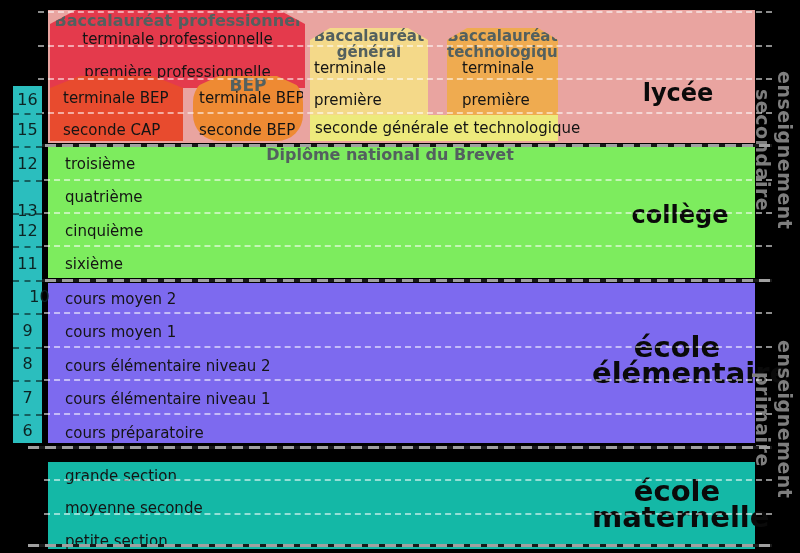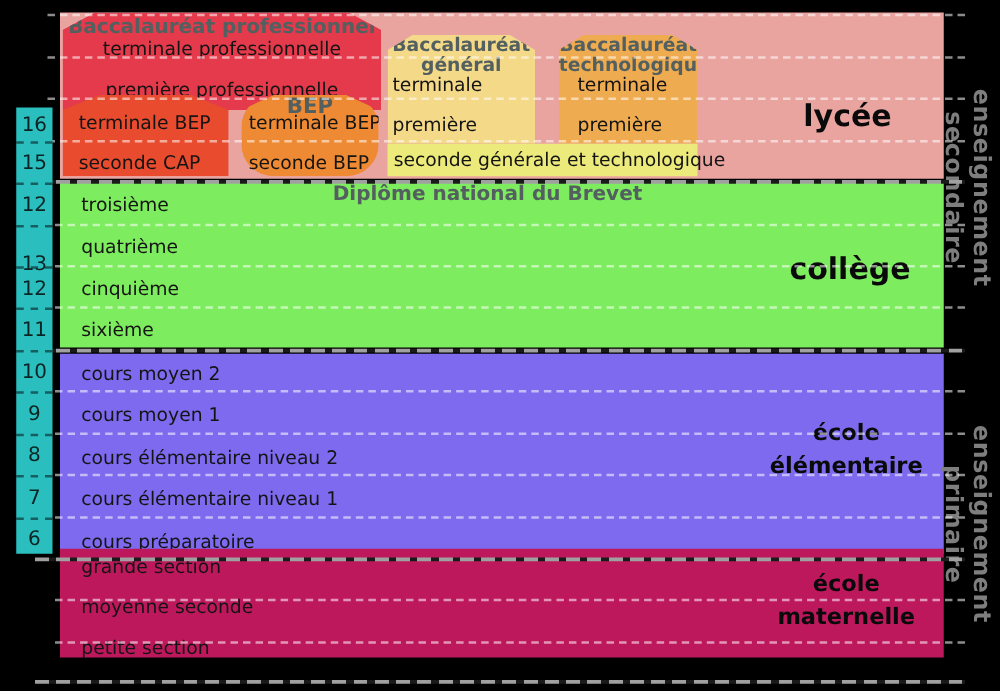--- a/index.html
+++ b/index.html
@@ -3,21 +3,21 @@
 <meta charset="utf-8">
 <style>
   html,body{margin:0;padding:0;background:#000;}
   #root{position:relative;width:800px;height:553px;background:#000;
         font-family:"DejaVu Sans","Liberation Sans",sans-serif;overflow:hidden;}
 
   .blk{position:absolute;}
   .lycee{left:48px;top:10px;width:707px;height:133px;background:#e9a4a0;}
   .college{left:48px;top:146px;width:707px;height:132px;background:#7dec5e;}
   .elementaire{left:48px;top:283px;width:707px;height:160px;background:#7d6aef;}
-  .maternelle{left:48px;top:439px;width:707px;height:87px;background:#be185d;}
+  .maternelle{left:48px;top:462px;width:707px;height:87px;background:#14b8a6;}
 
   .track{position:absolute;}
   .bacpro{left:2px;top:0;width:255px;height:78px;background:#e43a4c;
           clip-path:polygon(0 14px,26px 0,calc(100% - 26px) 0,100% 14px,100% 100%,0 100%);}
   .cap{left:2px;top:66px;width:133px;height:65px;background:#e84b2e;
        clip-path:polygon(0 12px,30px 0,calc(100% - 30px) 0,100% 12px,100% 100%,0 100%);}
   .bep{left:145px;top:66px;width:110px;height:65px;background:#ee8a33;
        clip-path:polygon(0 12px,26px 0,calc(100% - 26px) 0,100% 12px,100% 100%,0 100%);border-radius:26px;}
   .bacgen{left:262px;top:18px;width:118px;height:87px;background:#f4d989;
           clip-path:polygon(0 12px,20px 0,calc(100% - 20px) 0,100% 12px,100% 100%,0 100%);}
@@ -45,30 +45,30 @@
   .elementaire .s1{top:7px;} .elementaire .s2{top:40px;} .elementaire .s3{top:74px;}
   .elementaire .s4{top:107px;} .elementaire .s5{top:141px;}
   .maternelle .s1{top:5px;} .maternelle .s2{top:37px;} .maternelle .s3{top:70px;}
 
   .diploma{position:absolute;left:172px;top:-1px;width:340px;text-align:center;
            font-weight:bold;font-size:16px;color:#53605f;white-space:nowrap;}
 
   .big{position:absolute;font-weight:bold;color:#0a0a0a;text-align:center;white-space:nowrap;}
   .lbl-lycee{left:565px;top:53px;width:130px;font-size:24px;margin-top:16px;}
   .lbl-college{left:567px;top:55px;width:130px;font-size:24px;}
-  .lbl-two{left:544px;width:170px;font-size:18px;line-height:26px;white-space:normal;}
+  .lbl-two{left:544px;width:170px;font-size:29px;line-height:26px;white-space:normal;}
   .lbl-elem{top:51px;}
   .lbl-mat{top:16px;}
 
   .agecol{position:absolute;left:13px;top:86px;width:29px;height:357px;background:#2bbebe;z-index:6;}
   .agenum{position:absolute;left:0;width:100%;text-align:center;font-size:16px;color:#0c2424;}
   .agenum:nth-of-type(1){top:4px;}  .agenum:nth-of-type(2){top:34px;}
   .agenum:nth-of-type(3){top:68px;} .agenum:nth-of-type(4){top:115px;}
   .agenum:nth-of-type(5){top:135px;}.agenum:nth-of-type(6){top:168px;}
-  .agenum:nth-of-type(7){top:201px;}.agenum:nth-of-type(8){top:235px;}
+  .agenum:nth-of-type(7){top:201px;padding-left:12px;}.agenum:nth-of-type(8){top:235px;}
   .agenum:nth-of-type(9){top:268px;}.agenum:nth-of-type(10){top:302px;}
   .agenum:nth-of-type(11){top:335px;}
   .agesep{position:absolute;left:0;width:100%;height:0;border-top:2px dashed rgba(0,0,0,0.5);}
 
   .dash{position:absolute;height:0;border-top:2px dashed rgba(255,255,255,0.55);z-index:5;}
   .heavy{position:absolute;height:3px;z-index:5;
          background:repeating-linear-gradient(90deg,#a0a0a0 0 11px,#1a1a1a 11px 17px);}
 
   .side{position:absolute;left:766px;width:30px;writing-mode:vertical-rl;
         font-weight:bold;color:#7e7e7e;font-size:19px;letter-spacing:0.5px;text-align:center;}

